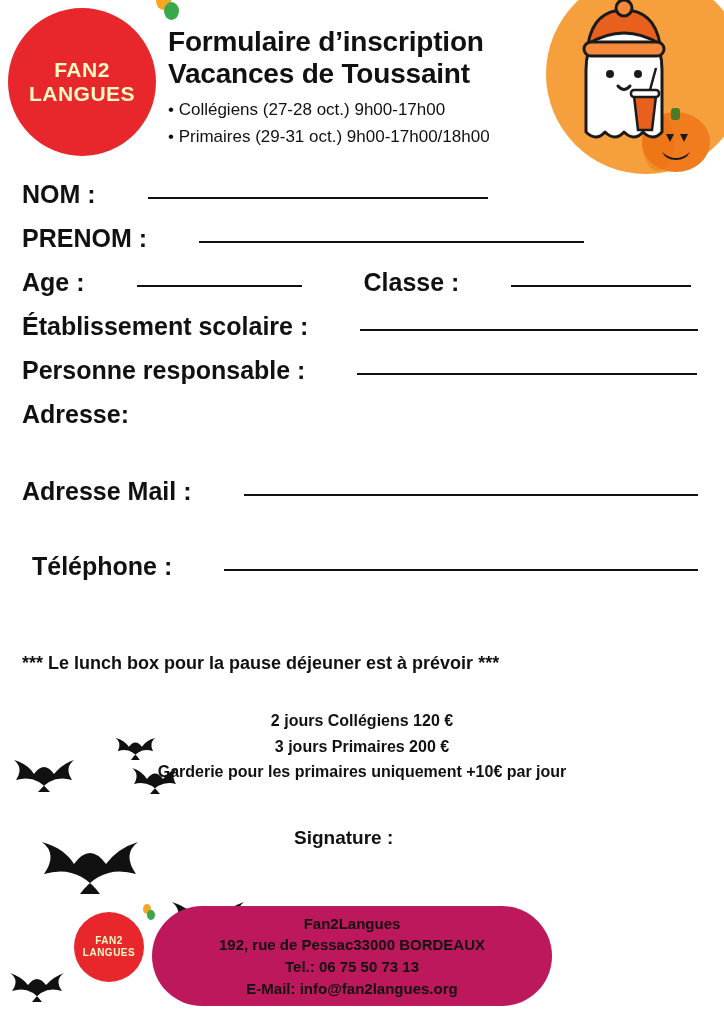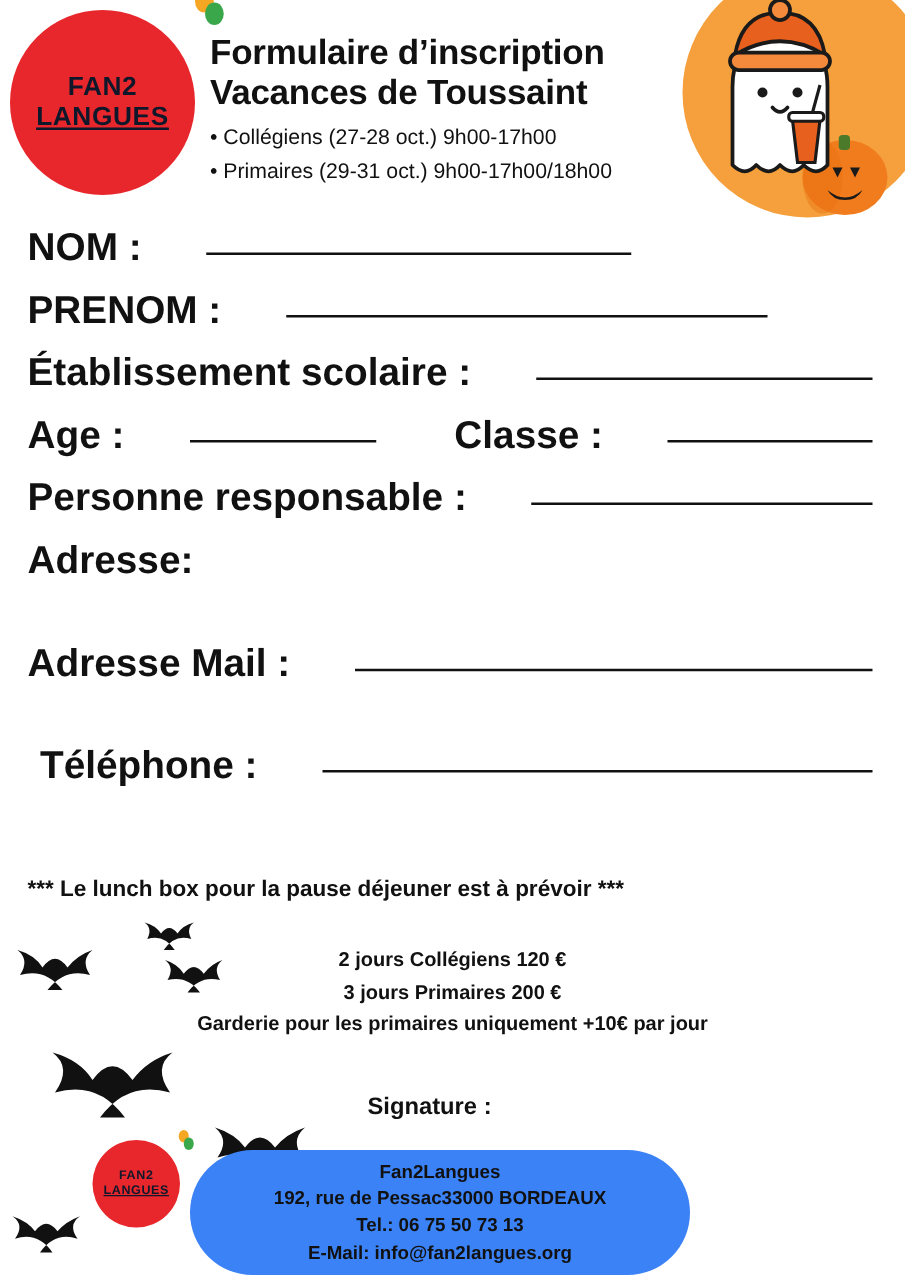--- a/index.html
+++ b/index.html
@@ -26,27 +26,27 @@
     left: 8px; top: 8px;
     width: 148px; height: 148px;
     border-radius: 50%;
     background: #e8272c;
     display: flex;
     align-items: center;
     justify-content: center;
   }
   .logo-inner {
     text-align: center;
-    color: #0f172a;
+    color: #fef9c3;
     font-weight: bold;
     line-height: 1.05;
     letter-spacing: .5px;
   }
   .logo-line1 { font-size: 21px; position: relative; display: inline-block; }
-  .logo-line2 { font-size: 21px; display: block; margin-top: 2px; text-decoration: underline; }
+  .logo-line2 { font-size: 21px; display: block; margin-top: 2px; }
   .logo-balloons {
     position: absolute;
     right: -26px; top: -16px;
     width: 26px; height: 30px;
   }
   .balloon {
     position: absolute;
     width: 15px; height: 18px;
     border-radius: 50%;
   }
@@ -84,21 +84,21 @@
     width: 200px; height: 180px;
   }
 
   
   .form {
     position: relative;
     padding: 0 22px;
     margin-top: 4px;
   }
   .field-row {
-    font-size: 31px;
+    font-size: 25px;
     font-weight: bold;
     line-height: 1.0;
     margin-bottom: 19px;
     white-space: nowrap;
     display: flex;
     align-items: baseline;
     gap: 48px;
   }
   .field-row .lbl { flex: 0 0 auto; }
   .dots {
@@ -150,23 +150,23 @@
 
   
   .footer {
     position: absolute;
     left: 0; bottom: 0;
     width: 100%;
     height: 132px;
   }
   .footer-pill {
     position: absolute;
-    left: 152px; bottom: 4px;
+    left: 152px; bottom: 18px;
     width: 400px; height: 100px;
-    background: #3b82f6;
+    background: #be185d;
     border-radius: 50px;
     display: flex;
     flex-direction: column;
     align-items: center;
     justify-content: center;
     color: #111111;
     font-size: 15px;
     font-weight: bold;
     line-height: 1.45;
   }
@@ -253,29 +253,29 @@
     <span class="lbl">NOM :</span>
     <span class="dots w-nom"></span>
   </div>
 
   <div class="field-row">
     <span class="lbl">PRENOM :</span>
     <span class="dots w-prenom"></span>
   </div>
 
   <div class="field-row">
-    <span class="lbl">Établissement scolaire :</span>
-    <span class="dots w-etab"></span>
-  </div>
-
-  <div class="field-row">
     <span class="lbl">Age :</span>
     <span class="dots w-age"></span>
     <span class="lbl" style="margin-left:10px">Classe :</span>
     <span class="dots w-classe"></span>
+  </div>
+
+  <div class="field-row">
+    <span class="lbl">Établissement scolaire :</span>
+    <span class="dots w-etab"></span>
   </div>
 
   <div class="field-row">
     <span class="lbl">Personne responsable :</span>
     <span class="dots w-resp"></span>
   </div>
 
   <div class="field-row row-adresse">
     <span class="lbl">Adresse:</span>
   </div>

